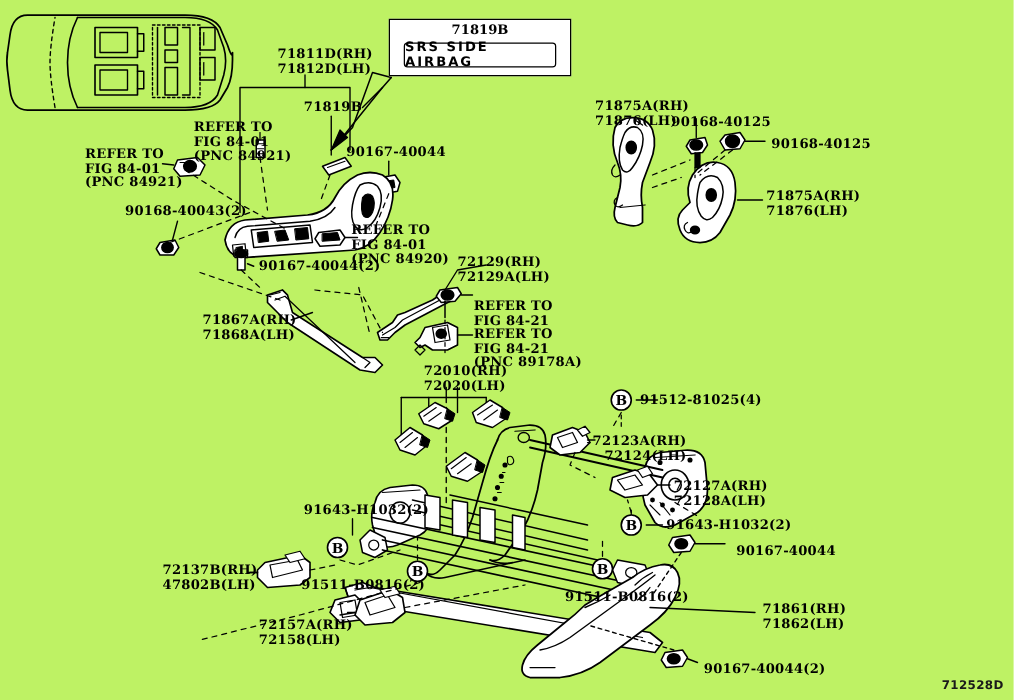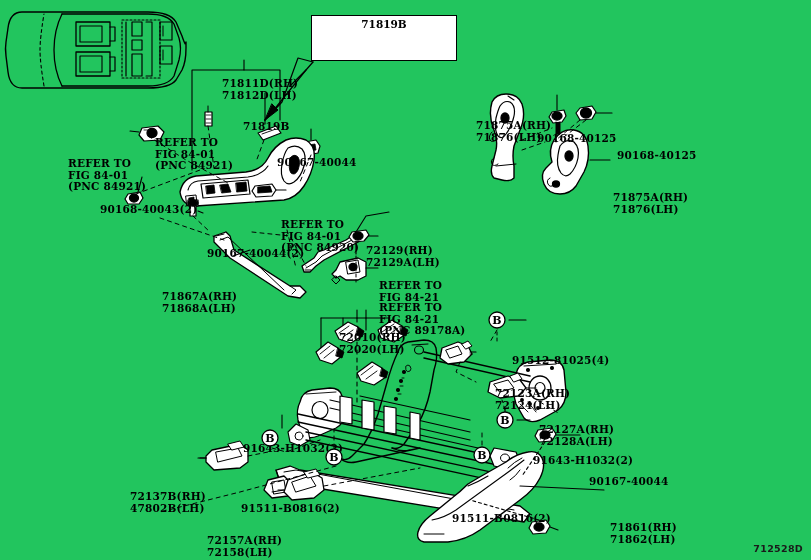--- a/index.html
+++ b/index.html
@@ -5,39 +5,38 @@
 <style>
   html, body {
     margin: 0;
     padding: 0;
     background: #ffffff;
   }
   #sheet {
     position: relative;
     width: 811px;
     height: 560px;
-    background: #22c55e;
+    background: #bef264;
     overflow: hidden;
     font-family: "DejaVu Serif", "Liberation Serif", serif;
   }
   #artwork {
     position: absolute;
     left: 0; top: 0;
     width: 811px; height: 560px;
   }
   .lbl {
     position: absolute;
     font-family: "DejaVu Serif", "Liberation Serif", serif;
     font-weight: bold;
     font-size: 10.5px;
     letter-spacing: 0.2px;
     color: #000000;
     white-space: pre;
     line-height: 11.5px;
-    margin-top: 40px;
   }
   .srsbox {
     position: absolute;
     border: 1.6px solid #000;
     background: #fff;
     box-sizing: border-box;
   }
   .srsinner {
     position: absolute;
     border: 1.6px solid #000;
@@ -472,20 +471,23 @@
       <path d="M233,256 L250,250" stroke-width="1.1"></path>
 
       <path d="M497,332 L497,344" stroke-width="1" stroke-dasharray="3,3"></path>
       <path d="M505,408 L505,412" stroke-width="1"></path>
 
     </g>
   </svg>
 
   <div class="srsbox" style="left:311px; top:15px; width:146px; height:46px;"></div>
   <div class="srscap" style="left:311px; top:18px; width:146px;">71819B</div>
+  <div class="srsinner" style="left:323px; top:34px; width:122px; height:20px;">
+    <span>SRS  SIDE  AIRBAG</span>
+  </div>
 
   <div id="labels-layer">
       <div class="lbl" style="left: 222px; top: 38px;">71811D(RH)
 71812D(LH)</div>
       <div class="lbl" style="left: 243px; top: 81px;">71819B</div>
       <div class="lbl" style="left: 155px; top: 97px;">REFER TO
 FIG 84-01
 (PNC 84921)</div>
       <div class="lbl" style="left: 68px; top: 118px;">REFER TO
 FIG 84-01
@@ -507,21 +509,21 @@
 (PNC 89178A)</div>
       <div class="lbl" style="left: 339px; top: 292px;">72010(RH)
 72020(LH)</div>
       <div class="lbl" style="left: 476px; top: 80px;">71875A(RH)
 71876(LH)</div>
       <div class="lbl" style="left: 537px; top: 93px;">90168-40125</div>
       <div class="lbl" style="left: 617px; top: 110px;">90168-40125</div>
       <div class="lbl" style="left: 613px; top: 152px;">71875A(RH)
 71876(LH)</div>
       <div class="lbl" style="left: 512px; top: 315px;">91512-81025(4)</div>
-      <div class="lbl" style="left: 495px; top: 348px;">72123A(RH)
+      <div class="lbl" style="left: 474px; top: 348px; text-align: right;">72123A(RH)
 72124(LH)</div>
       <div class="lbl" style="left: 539px; top: 384px;">72127A(RH)
 72128A(LH)</div>
       <div class="lbl" style="left: 533px; top: 415px;">91643-H1032(2)</div>
       <div class="lbl" style="left: 589px; top: 436px;">90167-40044</div>
       <div class="lbl" style="left: 610px; top: 482px;">71861(RH)
 71862(LH)</div>
       <div class="lbl" style="left: 563px; top: 530px;">90167-40044(2)</div>
       <div class="lbl" style="left: 243px; top: 403px;">91643-H1032(2)</div>
       <div class="lbl" style="left: 130px; top: 451px;">72137B(RH)

